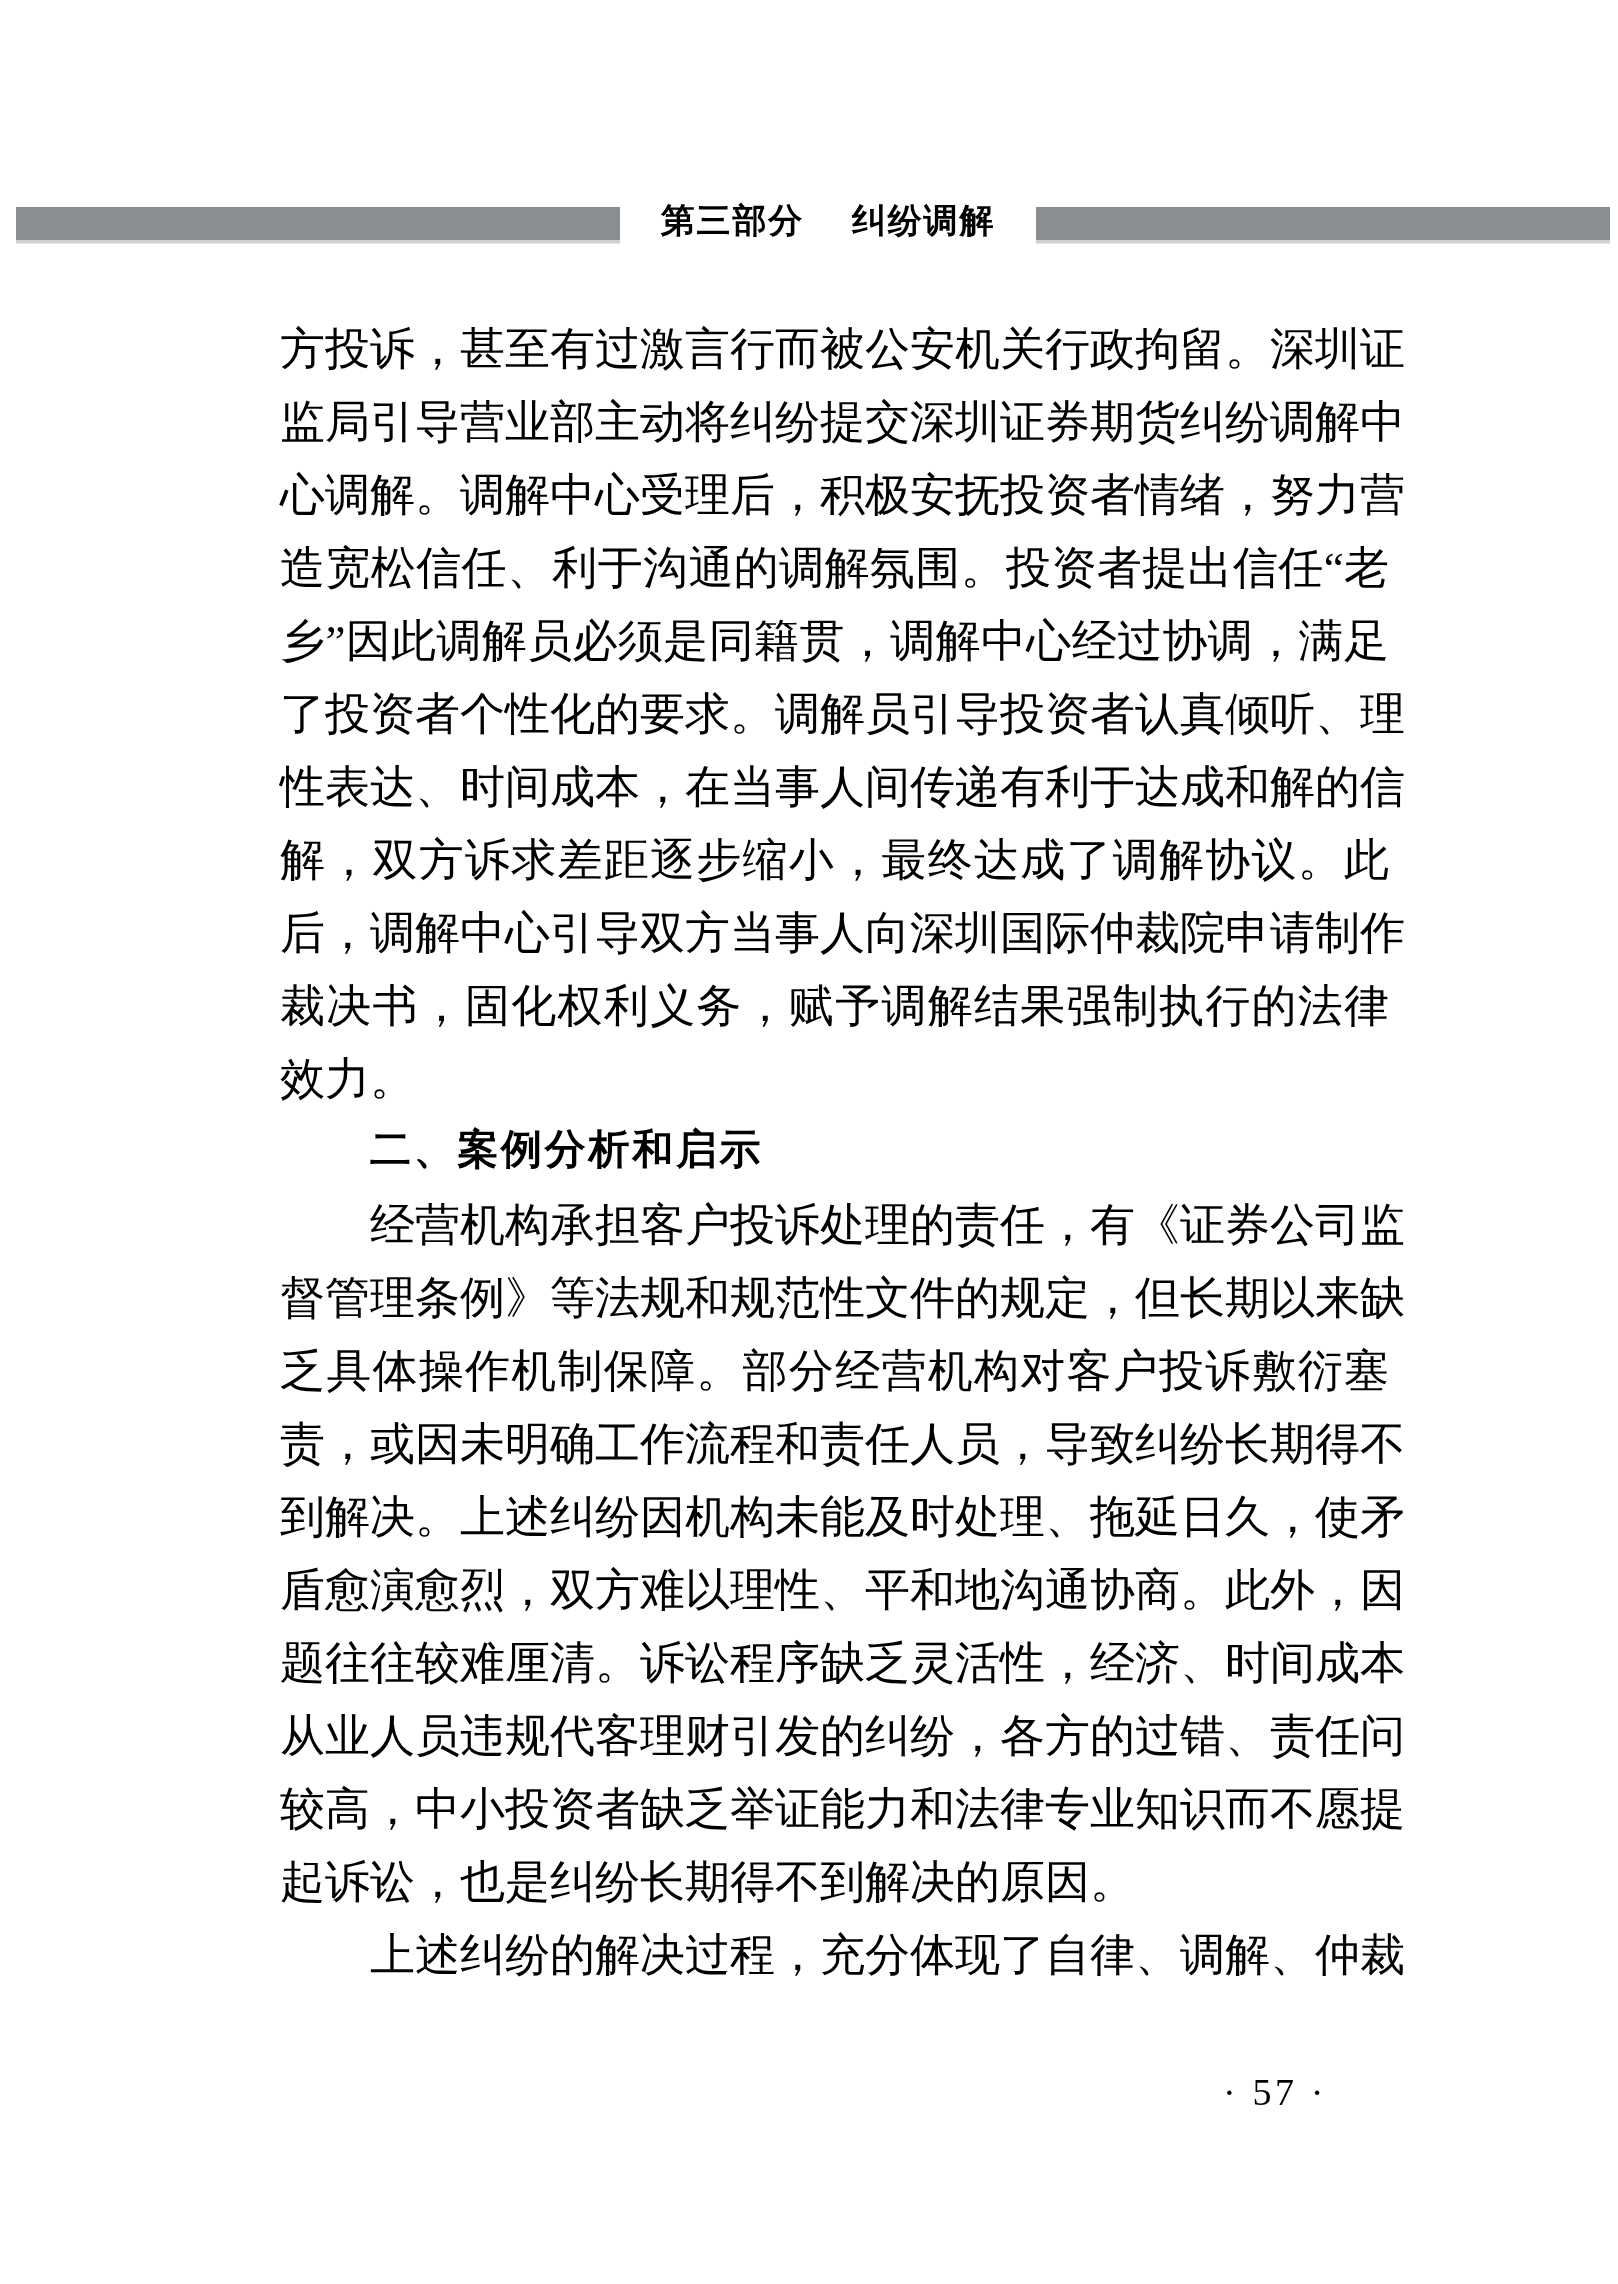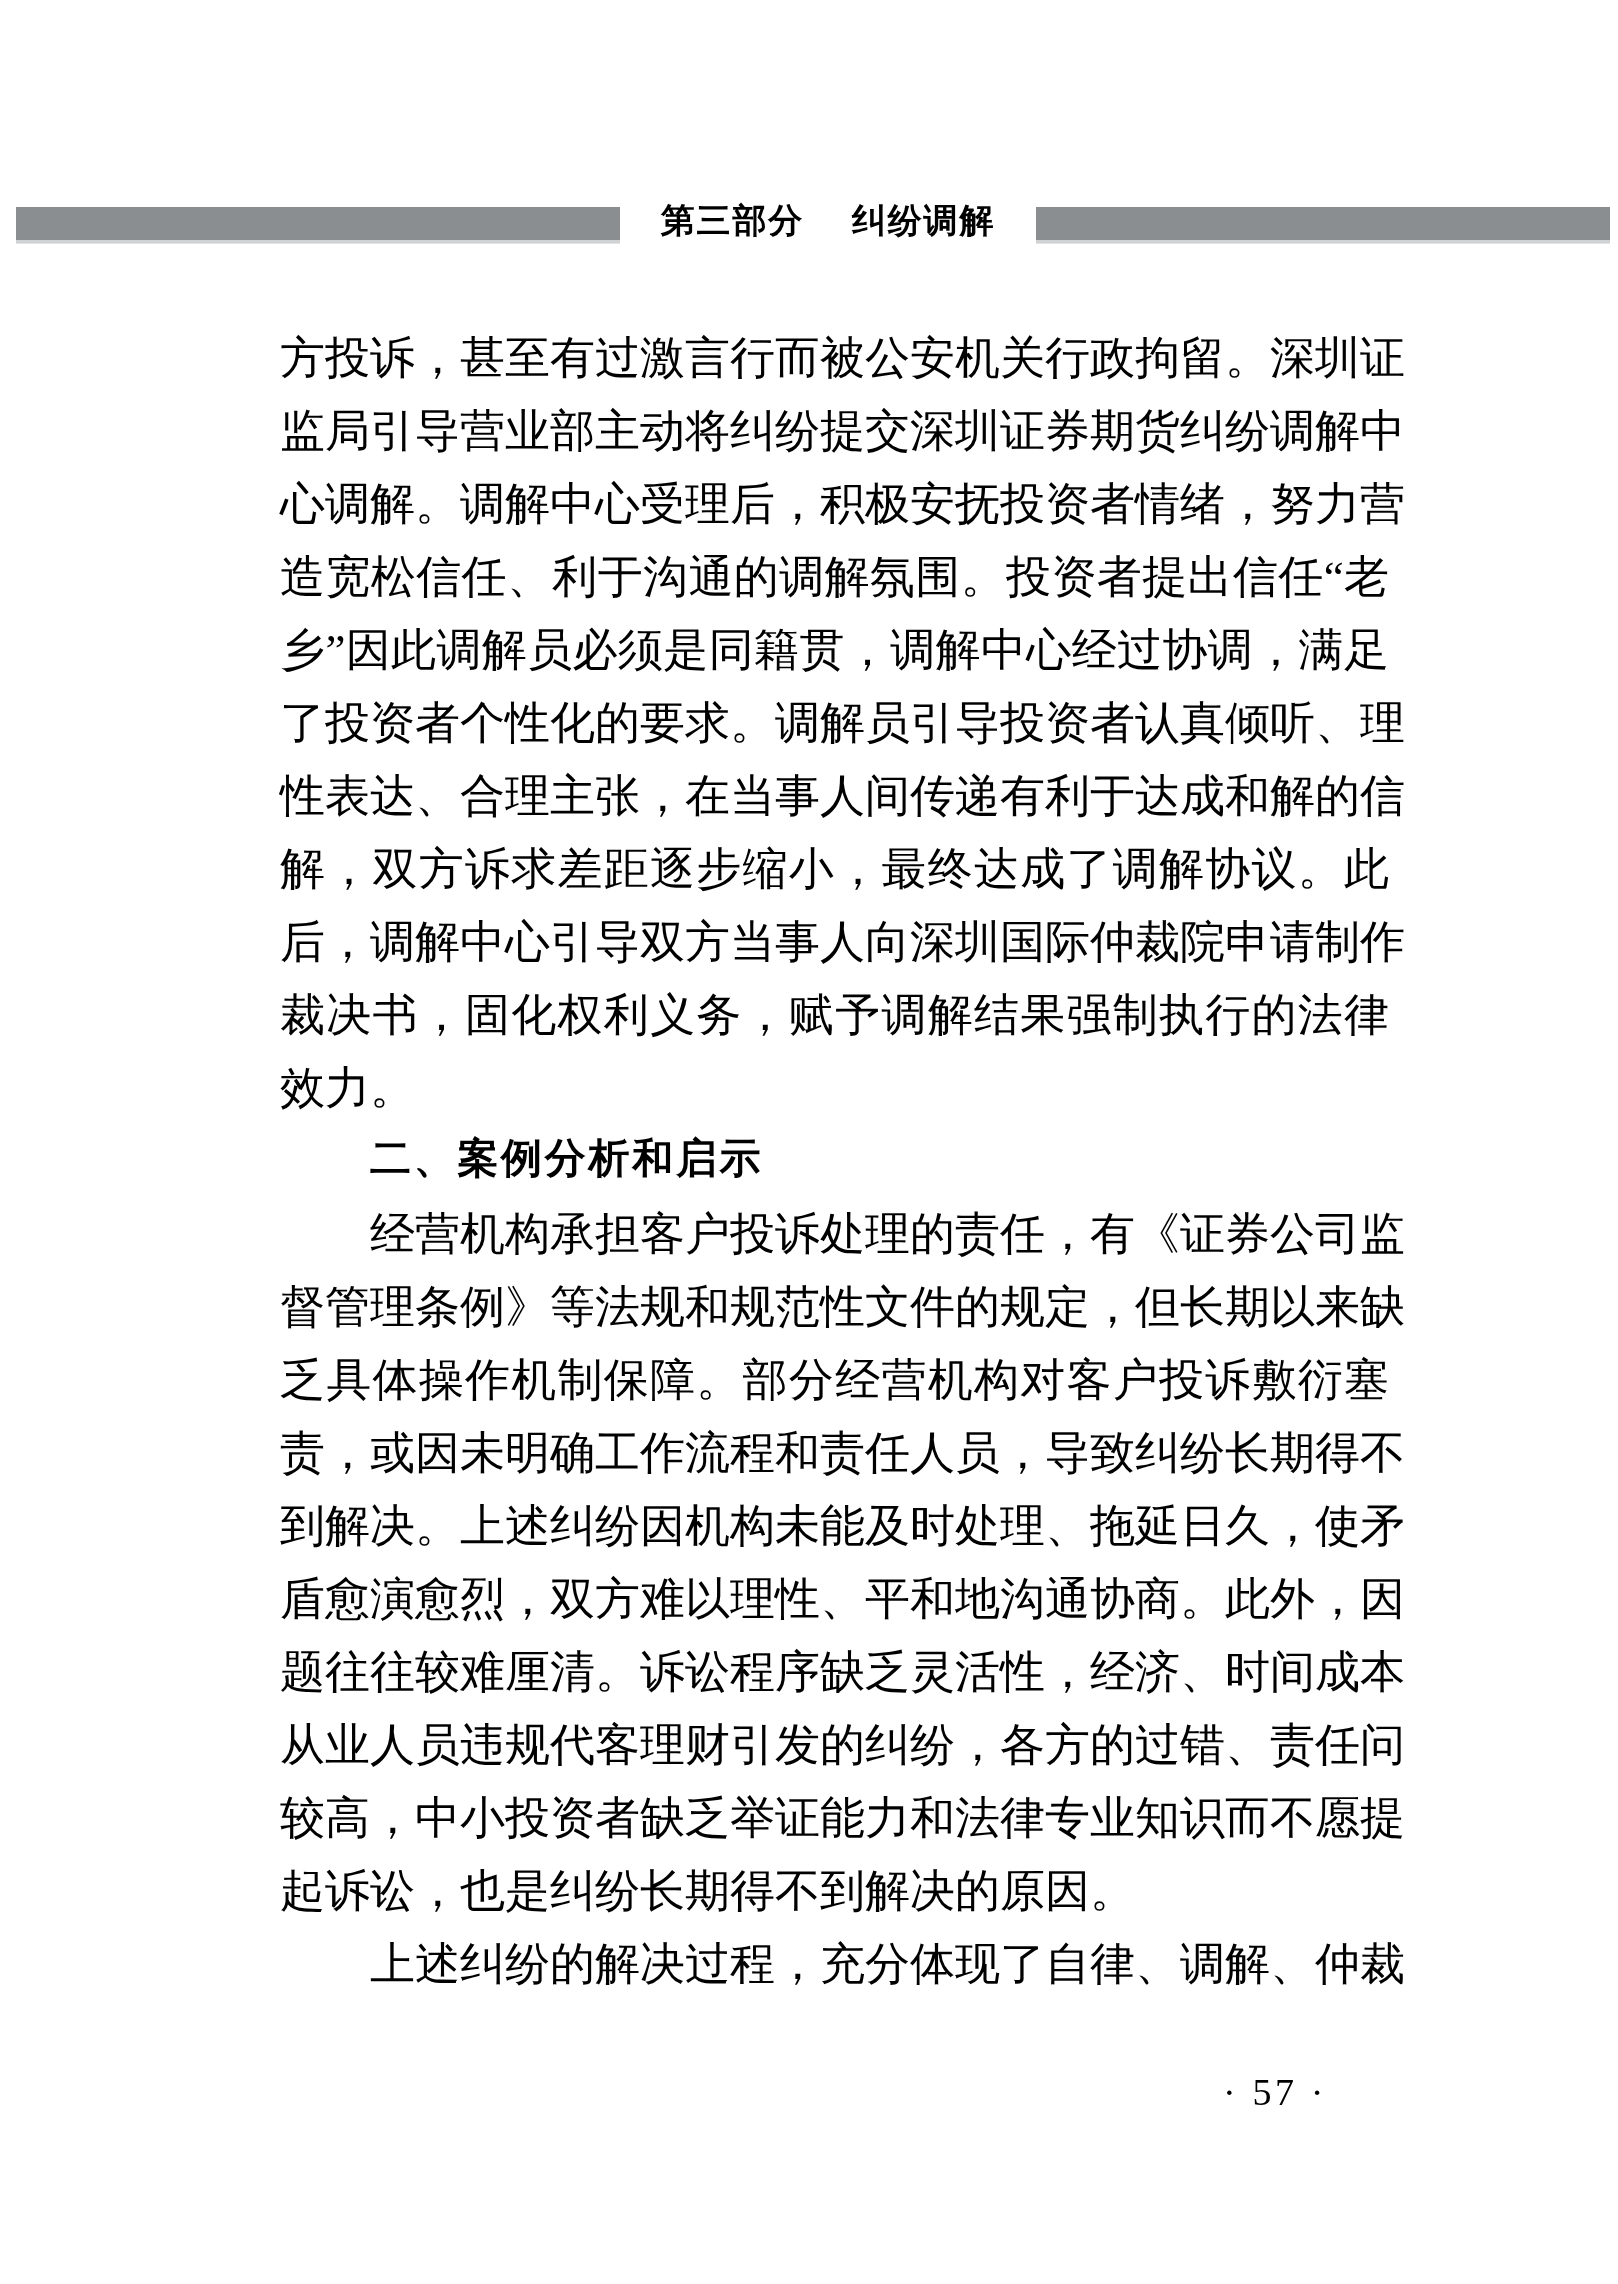--- a/index.html
+++ b/index.html
@@ -48,21 +48,21 @@
     gap: 32px;
     font-family: "Liberation Sans", "DejaVu Sans", sans-serif;
     font-weight: bold;
     font-size: 34px;
     letter-spacing: 1.8px;
     white-space: nowrap;
   }
   
   .body-text {
     position: absolute;
-    top: 290px;
+    top: 281px;
     left: 248px;
     width: 1141px;
     font-size: 45px;
     line-height: 73px;
   }
   .line {
     text-align: justify;
     text-align-last: justify;
     white-space: nowrap;
     height: 73px;
@@ -105,21 +105,21 @@
     </div>
   </div>
 
   <div class="body-text">
     <div class="line">方投诉，甚至有过激言行而被公安机关行政拘留。深圳证</div>
     <div class="line">监局引导营业部主动将纠纷提交深圳证券期货纠纷调解中</div>
     <div class="line">心调解。调解中心受理后，积极安抚投资者情绪，努力营</div>
     <div class="line">造宽松信任、利于沟通的调解氛围。投资者提出信任“老</div>
     <div class="line">乡”因此调解员必须是同籍贯，调解中心经过协调，满足</div>
     <div class="line">了投资者个性化的要求。调解员引导投资者认真倾听、理</div>
-    <div class="line">性表达、合理主张，在当事人间传递有利于达成和解的信</div>
+    <div class="line">性表达、时间成本，在当事人间传递有利于达成和解的信</div>
     <div class="line">解，双方诉求差距逐步缩小，最终达成了调解协议。此</div>
     <div class="line">后，调解中心引导双方当事人向深圳国际仲裁院申请制作</div>
     <div class="line">裁决书，固化权利义务，赋予调解结果强制执行的法律</div>
     <div class="line no-stretch">效力。</div>
     <div class="line heading indent">二、案例分析和启示</div>
     <div class="line indent">经营机构承担客户投诉处理的责任，有《证券公司监</div>
     <div class="line">督管理条例》等法规和规范性文件的规定，但长期以来缺</div>
     <div class="line">乏具体操作机制保障。部分经营机构对客户投诉敷衍塞</div>
     <div class="line">责，或因未明确工作流程和责任人员，导致纠纷长期得不</div>
     <div class="line">到解决。上述纠纷因机构未能及时处理、拖延日久，使矛</div>

